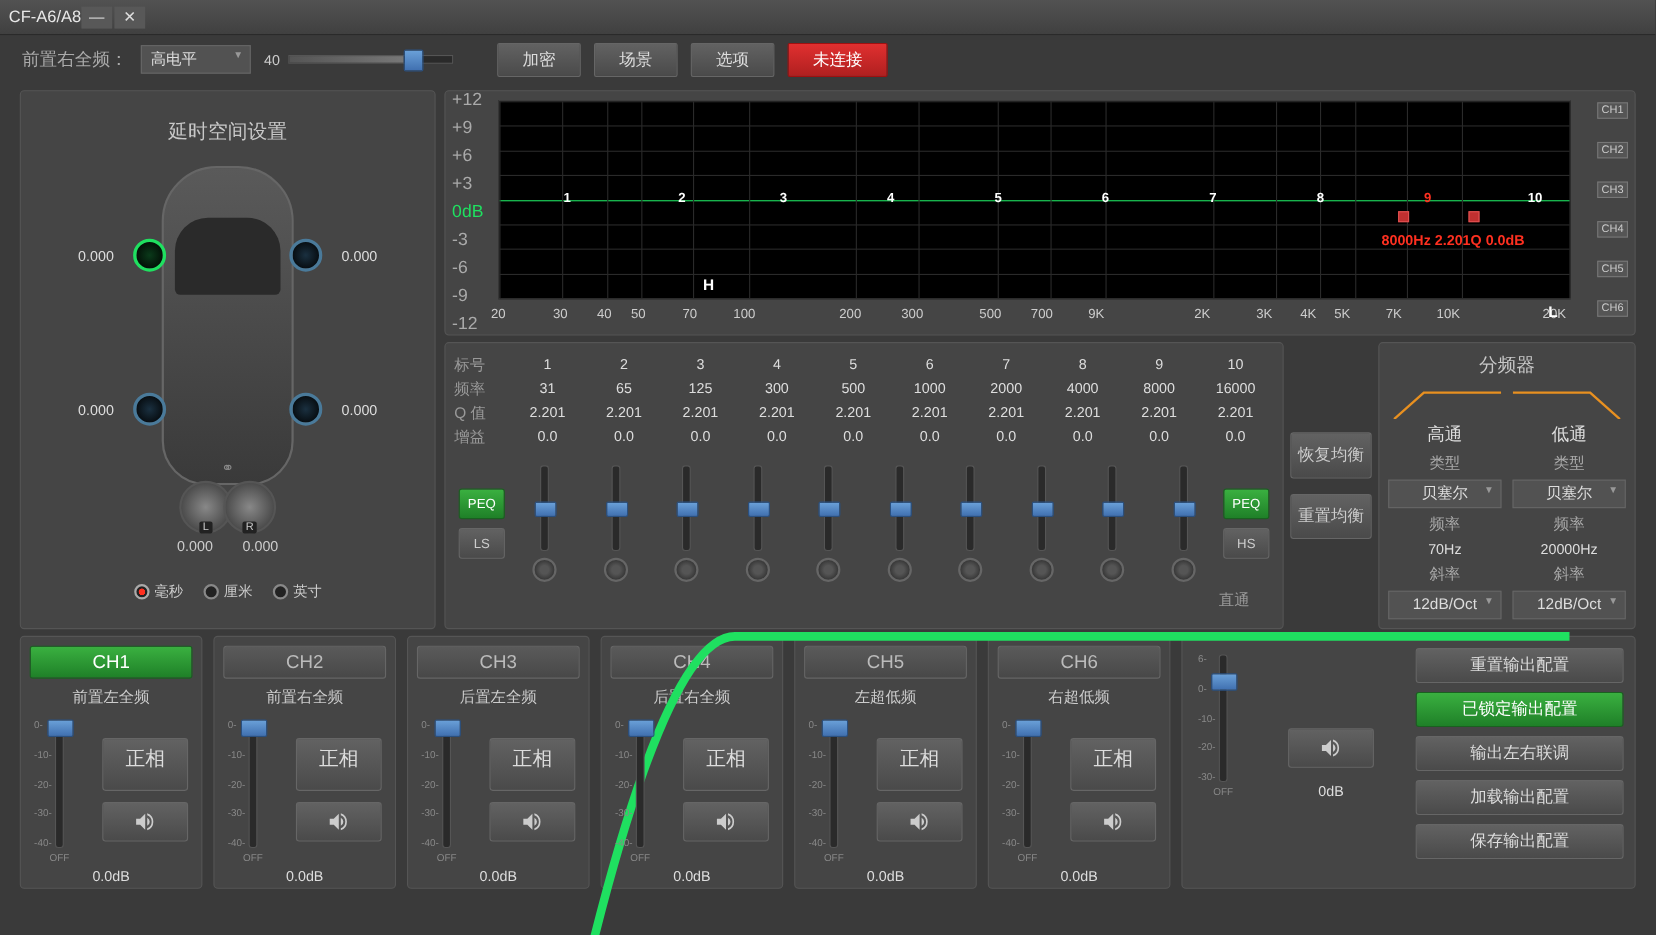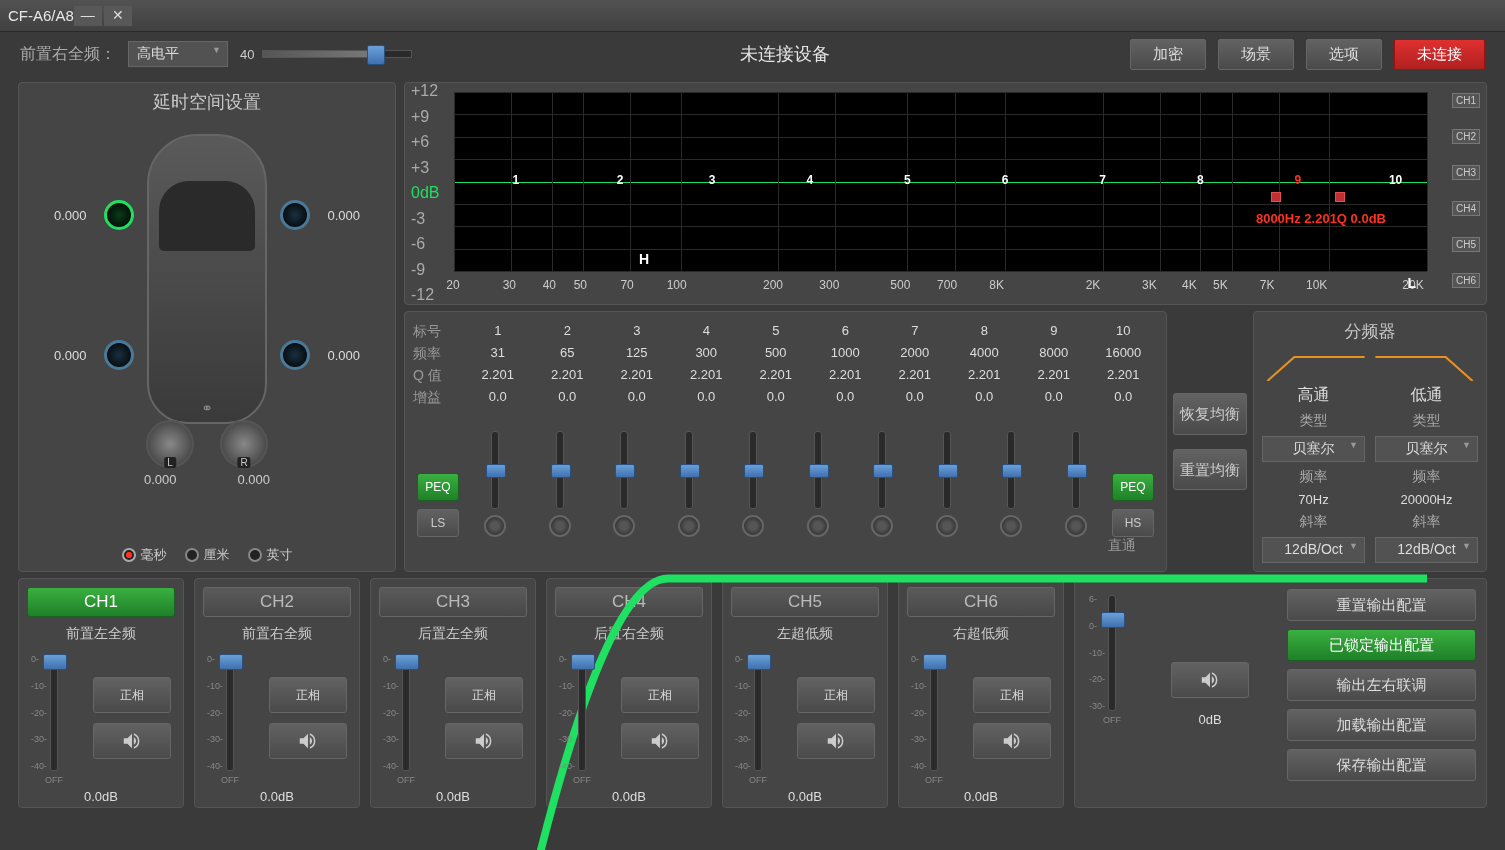--- a/index.html
+++ b/index.html
@@ -24,21 +24,21 @@
 .vol-track::before { content: ""; position: absolute; left: 0; width: 70%; height: 100%; background: linear-gradient(90deg, #555, #777); }
 .vol-thumb { position: absolute; left: 70%; top: -6px; width: 18px; height: 20px; background: linear-gradient(#6aa0d8, #4070b0); border: 1px solid #2a5080; border-radius: 2px; }
 .toolbar-center { flex: 1; text-align: center; font-size: 18px; color: #e5e5e5; }
 .toolbar-btn { background: linear-gradient(#626262, #4a4a4a); border: 1px solid #666; color: #ddd; padding: 5px 22px; font-size: 15px; cursor: pointer; border-radius: 2px; }
 .toolbar-btn.danger { background: linear-gradient(#e03030, #b02020); border-color: #a01010; color: #fff; }
 
 
 .main-row { display: flex; padding: 6px 18px; gap: 8px; height: 502px; }
 
 
-.delay-panel { width: 378px; background: #454545; border: 1px solid #555; border-radius: 4px; padding: 7px; display: flex; flex-direction: column; }
+.delay-panel { width: 378px; background: #454545; border: 1px solid #555; border-radius: 4px; padding: 24px; display: flex; flex-direction: column; }
 .panel-title { text-align: center; font-size: 18px; color: #c8c8c8; margin-bottom: 8px; }
 .car-area { flex: 1; position: relative; }
 .car-body { position: absolute; left: 50%; top: 12px; transform: translateX(-50%); width: 120px; height: 290px; background: linear-gradient(#5a5a5a, #3a3a3a); border-radius: 50px 50px 40px 40px; border: 2px solid #666; }
 .car-body::before { content: ""; position: absolute; top: 45px; left: 10px; right: 10px; height: 70px; background: #2a2a2a; border-radius: 30px 30px 5px 5px; }
 .speaker { position: absolute; width: 30px; height: 30px; border: 3px solid #1fe060; border-radius: 50%; background: radial-gradient(#0a3a1a, #000); }
 .speaker.off { border-color: #4a7a9a; background: radial-gradient(#1a3040, #000); }
 .spk-fl { left: 78px; top: 78px; }
 .spk-fr { right: 78px; top: 78px; }
 .spk-rl { left: 78px; top: 218px; }
 .spk-rr { right: 78px; top: 218px; }
@@ -80,21 +80,21 @@
 .eq-h { position: absolute; color: #fff; font-size: 14px; font-weight: bold; }
 .eq-l { position: absolute; color: #fff; font-size: 14px; font-weight: bold; }
 
 
 .eq-controls { flex: 1; display: flex; gap: 6px; }
 .eq-table { flex: 1; background: #454545; border: 1px solid #555; border-radius: 4px; padding: 8px; display: flex; flex-direction: column; }
 .eq-head { display: flex; }
 .eq-col-lbl { width: 50px; color: #999; font-size: 14px; line-height: 22px; }
 .eq-cols { flex: 1; display: flex; }
 .eq-col { flex: 1; text-align: center; font-size: 13px; line-height: 22px; color: #ddd; }
-.eq-body { display: flex; flex: 1; align-items: flex-end; margin-top: 6px; }
+.eq-body { display: flex; flex: 1; align-items: center; margin-top: 6px; }
 .eq-side { width: 50px; display: flex; flex-direction: column; gap: 8px; align-items: center; justify-content: center; }
 .eq-btn { width: 42px; height: 28px; background: linear-gradient(#626262, #4a4a4a); border: 1px solid #666; color: #ccc; border-radius: 3px; text-align: center; line-height: 26px; font-size: 12px; cursor: pointer; }
 .eq-btn.green { background: linear-gradient(#3ab040, #1f8028); border-color: #1a6020; color: #fff; }
 .eq-sliders { flex: 1; display: flex; }
 .eq-slider { flex: 1; display: flex; flex-direction: column; align-items: center; justify-content: center; gap: 6px; }
 .eq-track { width: 8px; height: 78px; background: #2a2a2a; border: 1px solid #555; border-radius: 3px; position: relative; }
 .eq-thumb { position: absolute; left: -6px; top: 32px; width: 20px; height: 14px; background: linear-gradient(#6aa0d8, #4070b0); border: 1px solid #2a5080; border-radius: 2px; }
 .eq-knob { width: 22px; height: 22px; border-radius: 50%; background: radial-gradient(#555 30%, #222); border: 2px solid #666; }
 .eq-bypass { width: 50px; color: #999; font-size: 14px; align-self: flex-end; padding-bottom: 8px; }
 .eq-restore { width: 74px; display: flex; flex-direction: column; justify-content: center; gap: 14px; }
@@ -115,21 +115,21 @@
 .ch-btn { width: 148px; height: 30px; background: linear-gradient(#5a5a5a, #484848); border: 1px solid #666; border-radius: 3px; text-align: center; line-height: 28px; font-size: 17px; color: #bbb; cursor: pointer; }
 .ch-btn.active { background: linear-gradient(#3ab040, #1f8028); border-color: #1a6020; color: #fff; }
 .ch-desc { font-size: 14px; color: #ccc; margin: 8px 0; }
 .ch-body { flex: 1; display: flex; width: 100%; gap: 8px; }
 .ch-fader { width: 54px; display: flex; flex-direction: column; align-items: center; position: relative; }
 .fader-track { width: 8px; height: 116px; background: #2a2a2a; border: 1px solid #555; border-radius: 3px; position: relative; margin-top: 4px; }
 .fader-thumb { position: absolute; left: -8px; top: -2px; width: 24px; height: 16px; background: linear-gradient(#6aa0d8, #4070b0); border: 1px solid #2a5080; border-radius: 2px; }
 .fader-scale { position: absolute; left: 4px; top: 4px; font-size: 9px; color: #888; line-height: 1; display: flex; flex-direction: column; height: 116px; justify-content: space-between; }
 .fader-off { font-size: 9px; color: #888; margin-top: 4px; }
 .ch-controls { flex: 1; display: flex; flex-direction: column; gap: 10px; align-items: center; justify-content: center; }
-.phase-btn { width: 78px; height: 36px; background: linear-gradient(#626262, #4a4a4a); border: 1px solid #666; border-radius: 3px; text-align: center; line-height: 34px; font-size: 12px; color: #ddd; cursor: pointer; }
+.phase-btn { width: 78px; height: 48px; background: linear-gradient(#626262, #4a4a4a); border: 1px solid #666; border-radius: 3px; text-align: center; line-height: 34px; font-size: 18px; color: #ddd; cursor: pointer; }
 .mute-btn { width: 78px; height: 36px; background: linear-gradient(#626262, #4a4a4a); border: 1px solid #666; border-radius: 3px; display: flex; align-items: center; justify-content: center; cursor: pointer; }
 .ch-db { font-size: 13px; color: #ddd; margin-top: 4px; text-align: center; width: 100%; }
 
 
 .out-panel { flex: 1; background: #454545; border: 1px solid #555; border-radius: 4px; padding: 10px; display: flex; gap: 14px; }
 .out-left { width: 188px; display: flex; flex-direction: column; }
 .out-right { flex: 1; display: flex; flex-direction: column; gap: 8px; }
 .out-btn { height: 32px; background: linear-gradient(#626262, #4a4a4a); border: 1px solid #666; border-radius: 3px; text-align: center; line-height: 30px; font-size: 15px; color: #ddd; cursor: pointer; }
 .out-btn.green { background: linear-gradient(#3ab040, #1f8028); border-color: #1a6020; color: #fff; }
 .master-body { flex: 1; display: flex; gap: 8px; margin-top: 2px; }
@@ -149,21 +149,20 @@
 
 <div class="toolbar">
   <span class="toolbar-label">前置右全频：</span>
   <div class="select">高电平</div>
   <div class="vol-slider">
     <span>40</span>
     <div class="vol-track">
         <div class="vol-thumb"></div>
       </div>
   </div>
-  <div class="toolbar-center">未连接设备</div>
   <div class="toolbar-btn">加密</div>
   <div class="toolbar-btn">场景</div>
   <div class="toolbar-btn">选项</div>
   <div class="toolbar-btn danger">未连接</div>
 </div>
 
 <div class="main-row">
 
   <div class="delay-panel">
     <div class="panel-title">延时空间设置</div>
@@ -263,21 +262,21 @@
           <span class="xlabel" style="left:48px">20</span>
           <span class="xlabel" style="left:104.34920289781797px">30</span>
           <span class="xlabel" style="left:144.329598612474px">40</span>
           <span class="xlabel" style="left:175.340802775052px">50</span>
           <span class="xlabel" style="left:222.10177419208821px">70</span>
           <span class="xlabel" style="left:271.670401387526px">100</span>
           <span class="xlabel" style="left:367.99999999999994px">200</span>
           <span class="xlabel" style="left:424.34920289781803px">300</span>
           <span class="xlabel" style="left:495.34080277505194px">500</span>
           <span class="xlabel" style="left:542.1017741920882px">700</span>
-          <span class="xlabel" style="left:591.670401387526px">8K</span>
+          <span class="xlabel" style="left:591.670401387526px">9K</span>
           <span class="xlabel" style="left:687.9999999999999px">2K</span>
           <span class="xlabel" style="left:744.3492028978181px">3K</span>
           <span class="xlabel" style="left:784.3295986124741px">4K</span>
           <span class="xlabel" style="left:815.3408027750519px">5K</span>
           <span class="xlabel" style="left:862.1017741920881px">7K</span>
           <span class="xlabel" style="left:911.6704013875261px">10K</span>
           <span class="xlabel" style="left:1008px">20K</span>
         </div>
       <div id="chlabels"></div>
       <span class="eq-readout" style="right:100px; top:128px;text-align:center;">8000Hz 2.201Q 0.0dB</span>

